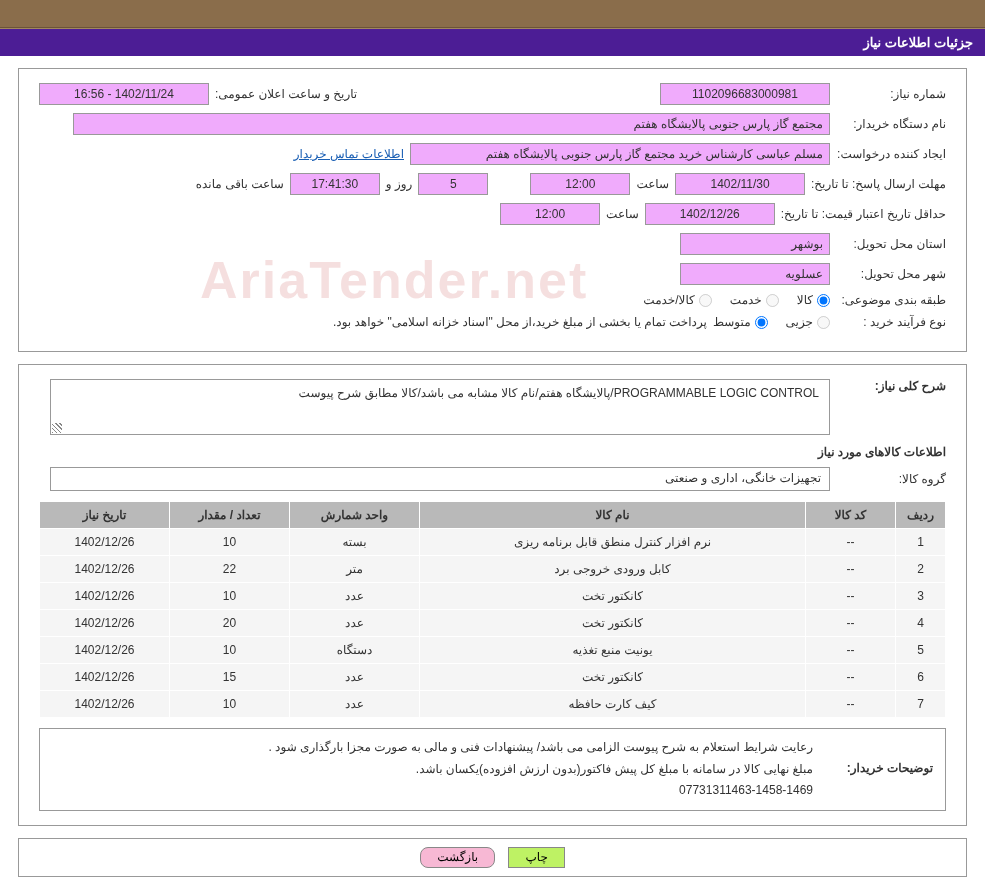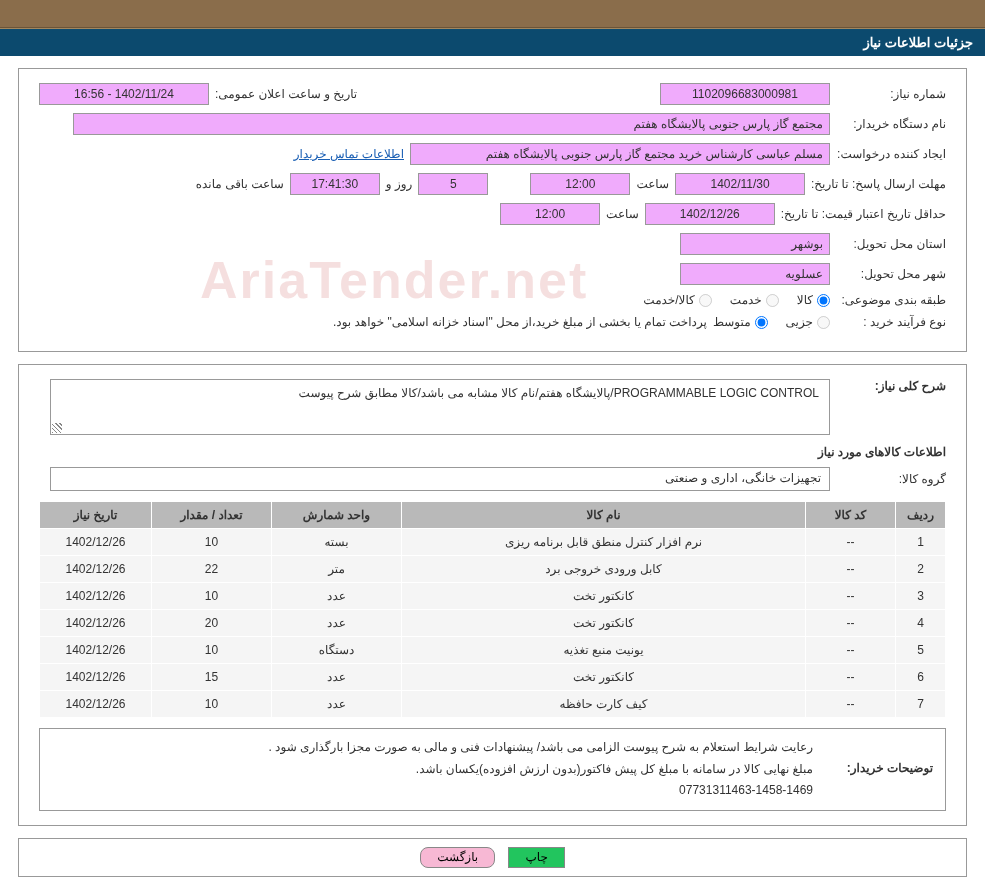--- a/index.html
+++ b/index.html
@@ -1,19 +1,19 @@
 <!DOCTYPE html>
 <html dir="rtl" lang="fa"><head>
 <meta charset="utf-8">
 <style>
 * { box-sizing: border-box; margin: 0; padding: 0; }
 body { font-family: Tahoma, Arial, sans-serif; font-size: 12px; background: #fff; color: #333; direction: rtl; }
 .page { width: 985px; margin: 0 auto; background: #fff; }
 .header-bar { background: #8a6d4b; height: 28px; border-bottom: 1px solid #6b5438; }
-.title-bar { background: #0c4a6e; color: #fff; padding: 6px 12px; font-size: 13px; font-weight: bold; border-top: 1px solid #a08760; }
+.title-bar { background: #4c1d95; color: #fff; padding: 6px 12px; font-size: 13px; font-weight: bold; border-top: 1px solid #a08760; }
 .section { border: 1px solid #999; margin: 12px 18px; padding: 14px 20px 14px 20px; }
 .row { display: flex; align-items: center; margin-bottom: 8px; gap: 6px; }
 .lbl { white-space: nowrap; color: #333; min-width: 110px; text-align: right; }
 .lbl2 { white-space: nowrap; color: #333; }
 .field { border: 1px solid #999; background: #f0abfc; padding: 8px 6px; height: 22px; display: inline-flex; align-items: center; text-align: center; justify-content: center; }
 .req-num { width: 170px; }
 .ann-date { width: 170px; }
 .wide { flex: 1; min-width: 300px; text-align: right; justify-content: flex-start; margin-left: 34px; }
 .wider { width: 420px; text-align: right; justify-content: flex-start; }
 .date-box { width: 130px; }
@@ -31,27 +31,27 @@
 .subhead { font-weight: bold; margin: 10px 0 8px 0; }
 .group-box { border: 1px solid #999; padding: 3px 8px; height: 24px; width: 780px; text-align: right; }
 table.items { width: 100%; border-collapse: collapse; margin-top: 10px; }
 table.items th { background: #b9b9b9; color: #333; font-weight: bold; padding: 6px 4px; border: 1px solid #fff; text-align: center; font-size: 12px; }
 table.items td { background: #f5f5f5; padding: 6px 4px; border: 1px solid #fff; text-align: center; font-size: 12px; }
 .col-row { width: 50px; }
 .col-code { width: 90px; }
 .col-name { width: auto; }
 .col-unit { width: 130px; }
 .col-qty { width: 120px; }
-.col-date { width: 112px; }
+.col-date { width: 130px; }
 .buyer-notes { border: 1px solid #999; padding: 8px 12px; margin-top: 10px; display: flex; gap: 10px; align-items: flex-start; }
 .buyer-notes .lbl { min-width: 110px; font-weight: bold; padding-top: 4px; margin-top: 20px; }
 .notes-text { flex: 1; line-height: 1.8; }
 .footer-bar { border: 1px solid #999; margin: 0 18px 18px 18px; padding: 8px; text-align: center; }
 button.btn { font-family: Tahoma; font-size: 12px; padding: 2px 16px; border: 1px solid #888; cursor: pointer; }
-.btn-print { background: #22c55e; }
+.btn-print { background: #bef264; }
 .btn-back { background: #f7b8d4; border-radius: 8px; }
 .watermark { position: absolute; top: 250px; left: 200px; opacity: 0.12; pointer-events: none; font-size: 52px; font-weight: bold; color: #b00000; white-space: nowrap; letter-spacing: 2px; z-index: 0; text-align: center; }
 .section, .footer-bar { position: relative; z-index: 1; }
 .spacer { flex: 1; }
 </style>
 </head>
 <body>
 
 <div class="page">
   <div class="header-bar"></div>

